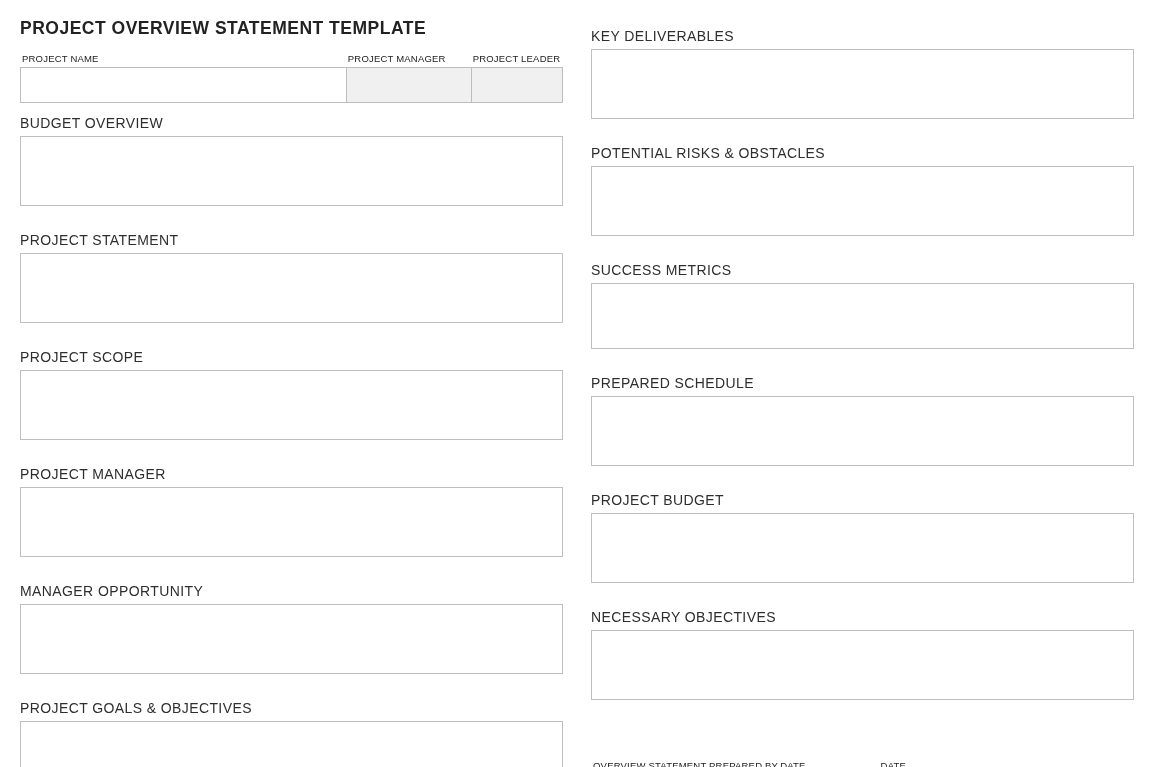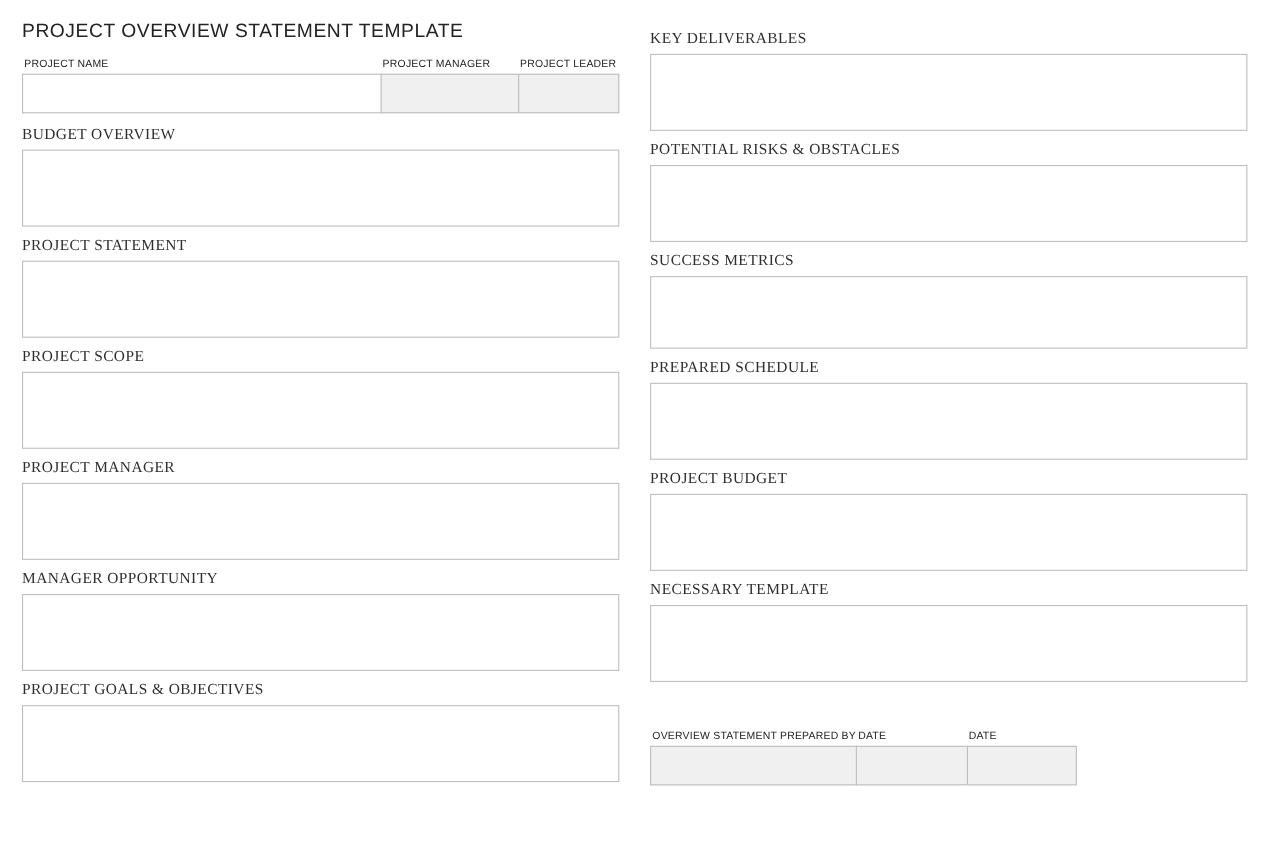--- a/index.html
+++ b/index.html
@@ -27,21 +27,21 @@
     }
     .col-left {
       flex: 0 0 543px;
     }
     .col-right {
       flex: 0 0 543px;
       padding-top: 10px;
     }
     h1.title {
       font-size: 17.5px;
-      font-weight: 400;
+      font-weight: 700;
       letter-spacing: 0.5px;
       color: #222;
       margin-bottom: 14px;
     }
     
     .header-table {
       display: flex;
       width: 100%;
       margin-bottom: 12px;
     }
@@ -63,22 +63,21 @@
     .hc-box {
       height: 36px;
       border: 1px solid #bdbdbd;
     }
     .header-cell.c1 .hc-box { background: #ffffff; border-right: none; }
     .header-cell.c2 .hc-box { background: #f0f0f0; border-right: none; }
     .header-cell.c3 .hc-box { background: #f0f0f0; }
 
     
     .section {
-      margin-bottom: 10px;
-      font-family: Liberation Serif, serif;
+      margin-bottom: 26px;
     }
     .section-label {
       font-size: 14px;
       font-weight: 400;
       letter-spacing: 0.4px;
       color: #2e2e2e;
       margin-bottom: 5px;
     }
     .section-box {
       width: 100%;
@@ -193,21 +192,21 @@
       <div class="section-label">PREPARED SCHEDULE</div>
       <div class="section-box h-lg"></div>
     </div>
 
     <div class="section">
       <div class="section-label">PROJECT BUDGET</div>
       <div class="section-box h-lg"></div>
     </div>
 
     <div class="section">
-      <div class="section-label">NECESSARY TEMPLATE</div>
+      <div class="section-label">NECESSARY OBJECTIVES</div>
       <div class="section-box h-lg"></div>
     </div>
 
     <div class="sig-table">
       <div class="sig-cell s1">
         <div class="sc-label">OVERVIEW STATEMENT PREPARED BY</div>
         <div class="sc-box"></div>
       </div>
       <div class="sig-cell s2">
         <div class="sc-label">DATE</div>

